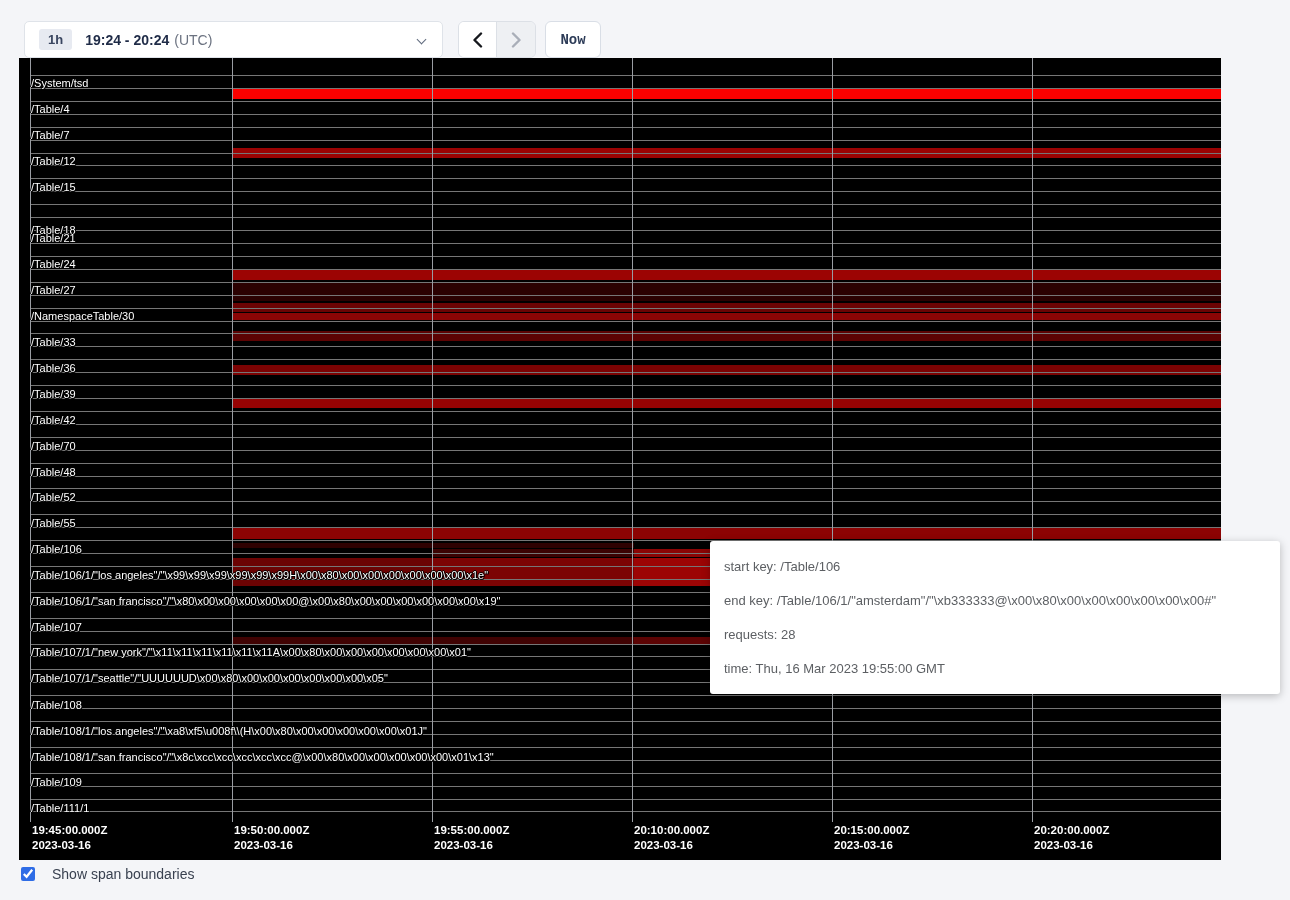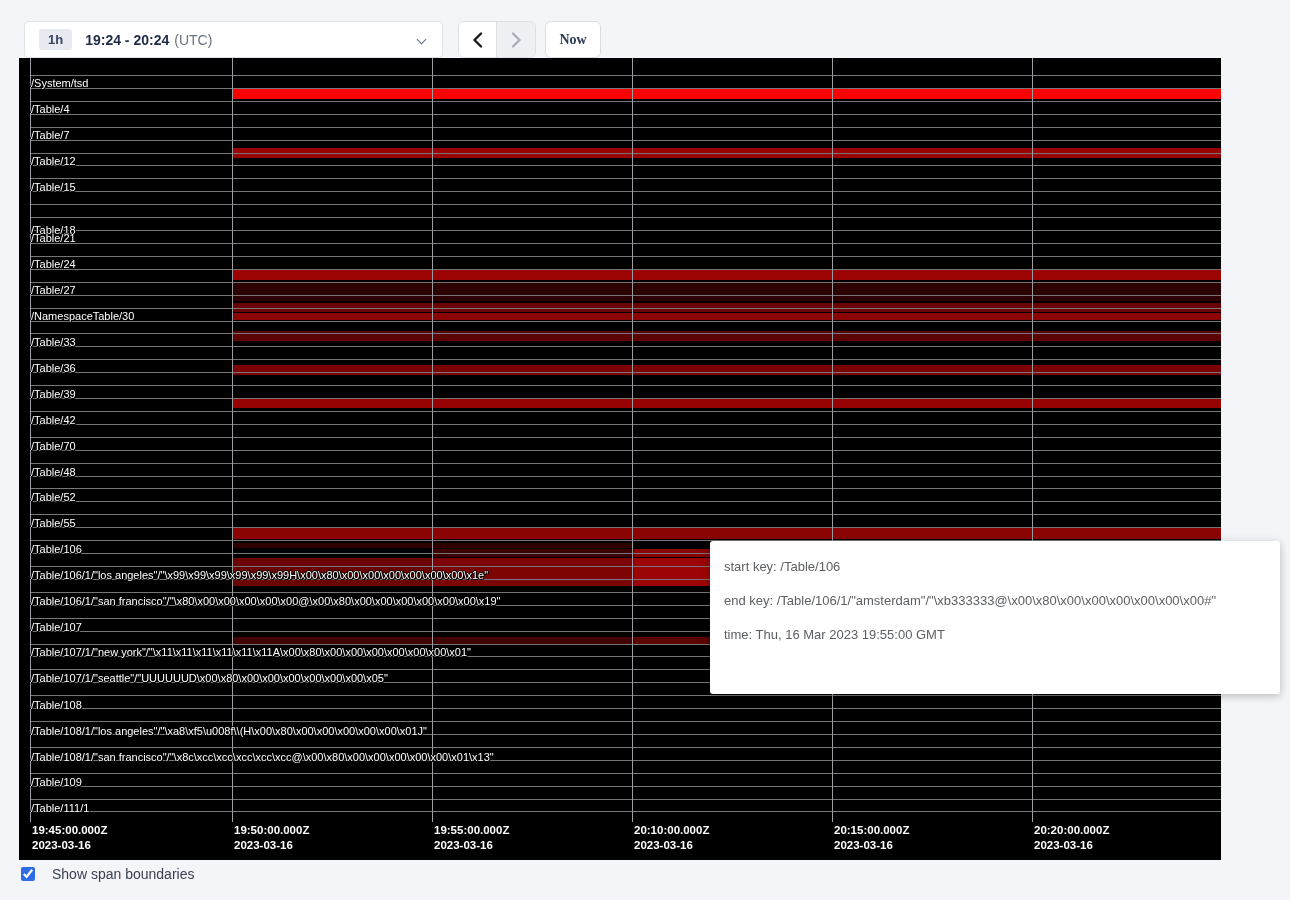--- a/index.html
+++ b/index.html
@@ -37,21 +37,21 @@
   .pager button{
     width:38px;height:35px;border:none;display:flex;align-items:center;justify-content:center;
     padding:0;cursor:pointer;
   }
   .pager .prev{background:#fff;border-right:1px solid #dce0e6;}
   .pager .next{background:#eef0f3;}
   .now-button{
     position:absolute;left:545px;top:21px;width:56px;height:37px;
     background:#fff;border:1px solid #d9dee6;border-radius:6px;
     font-size:14px;font-weight:700;color:#2c3b57;cursor:pointer;
-    font-family:Liberation Serif, serif;
+    font-family:Liberation Mono, monospace;
   }
   
   .kv-canvas{
     position:absolute;left:19px;top:58px;width:1202px;height:802px;
     background:#000;overflow:hidden;
   }
   .hline{position:absolute;left:11px;width:1191px;height:1px;background:#767676;}
   .vline{position:absolute;top:0;width:1px;height:764px;background:#9a9da3;}
   .stripe{position:absolute;}
   .span-label{
@@ -242,19 +242,20 @@
     </div>
     <div class="x-tick" style="left: 1015px;">
       <div>20:20:00.000Z</div>
       <div>2023-03-16</div>
     </div>
   </div>
 
 <div class="kv-tooltip">
   <div>start key: /Table/106</div>
   <div>end key: /Table/106/1/"amsterdam"/"\xb333333@\x00\x80\x00\x00\x00\x00\x00\x00#"</div>
+  <div>requests: 28</div>
   <div>time: Thu, 16 Mar 2023 19:55:00 GMT</div>
 </div>
 
 <label class="footer-row">
   <input type="checkbox" checked="true" style="">
   <span>Show span boundaries</span>
 </label>
 
 </body></html>

